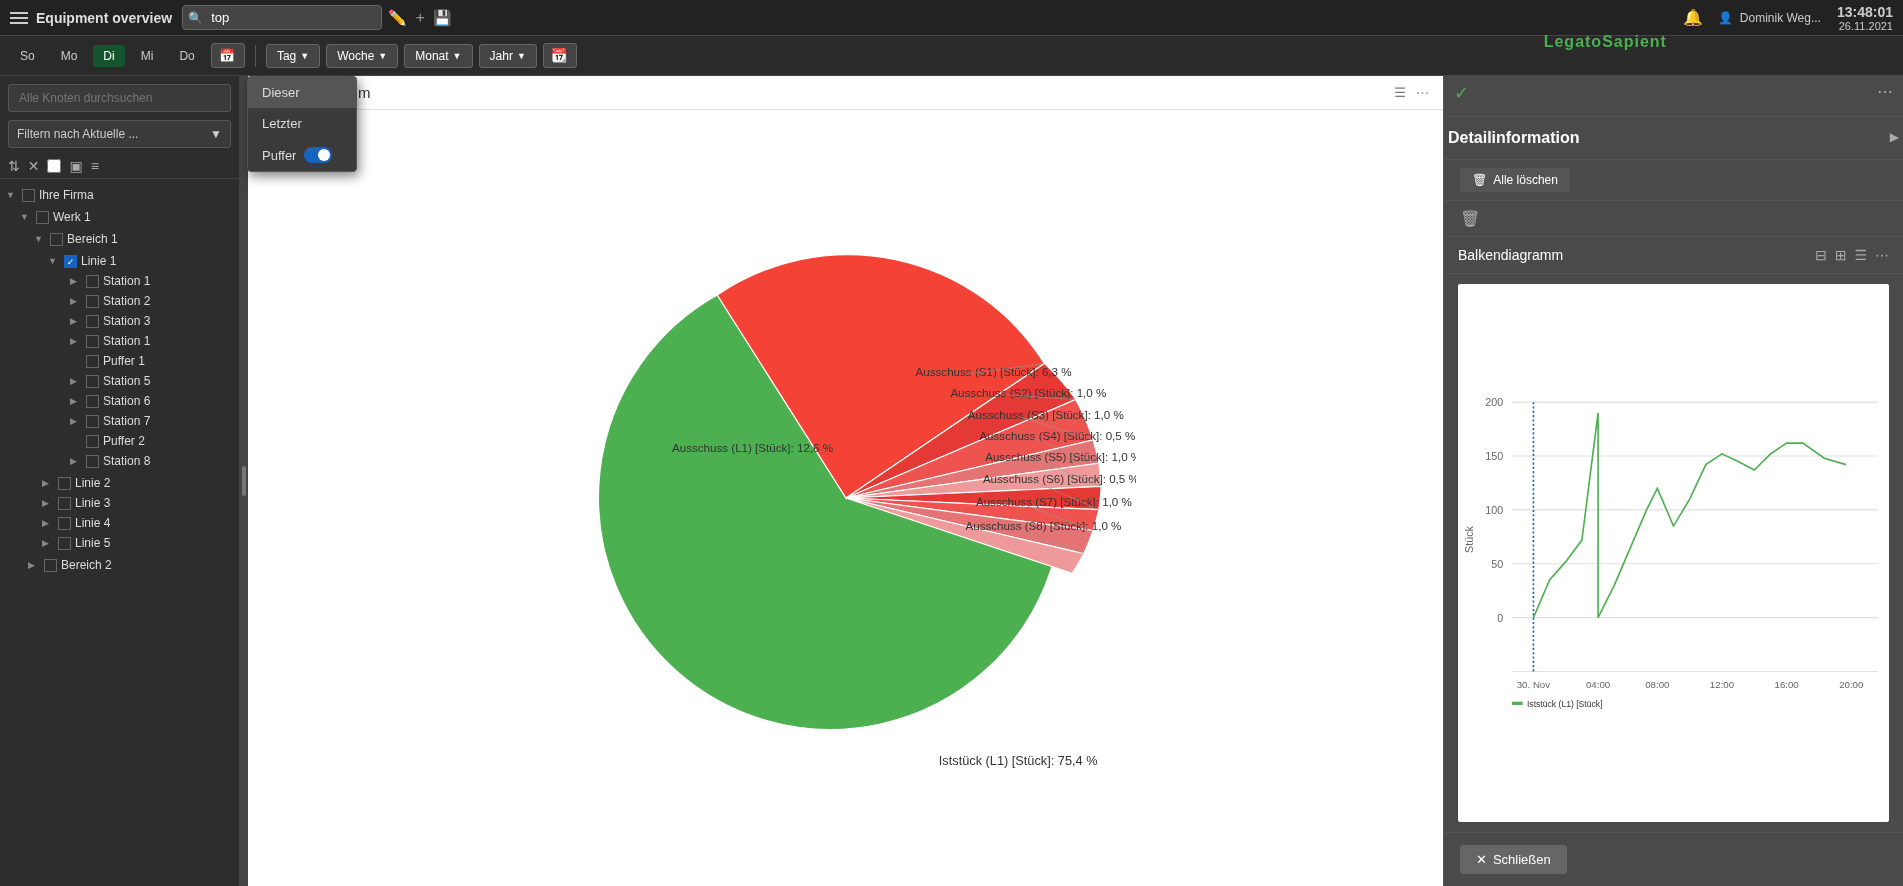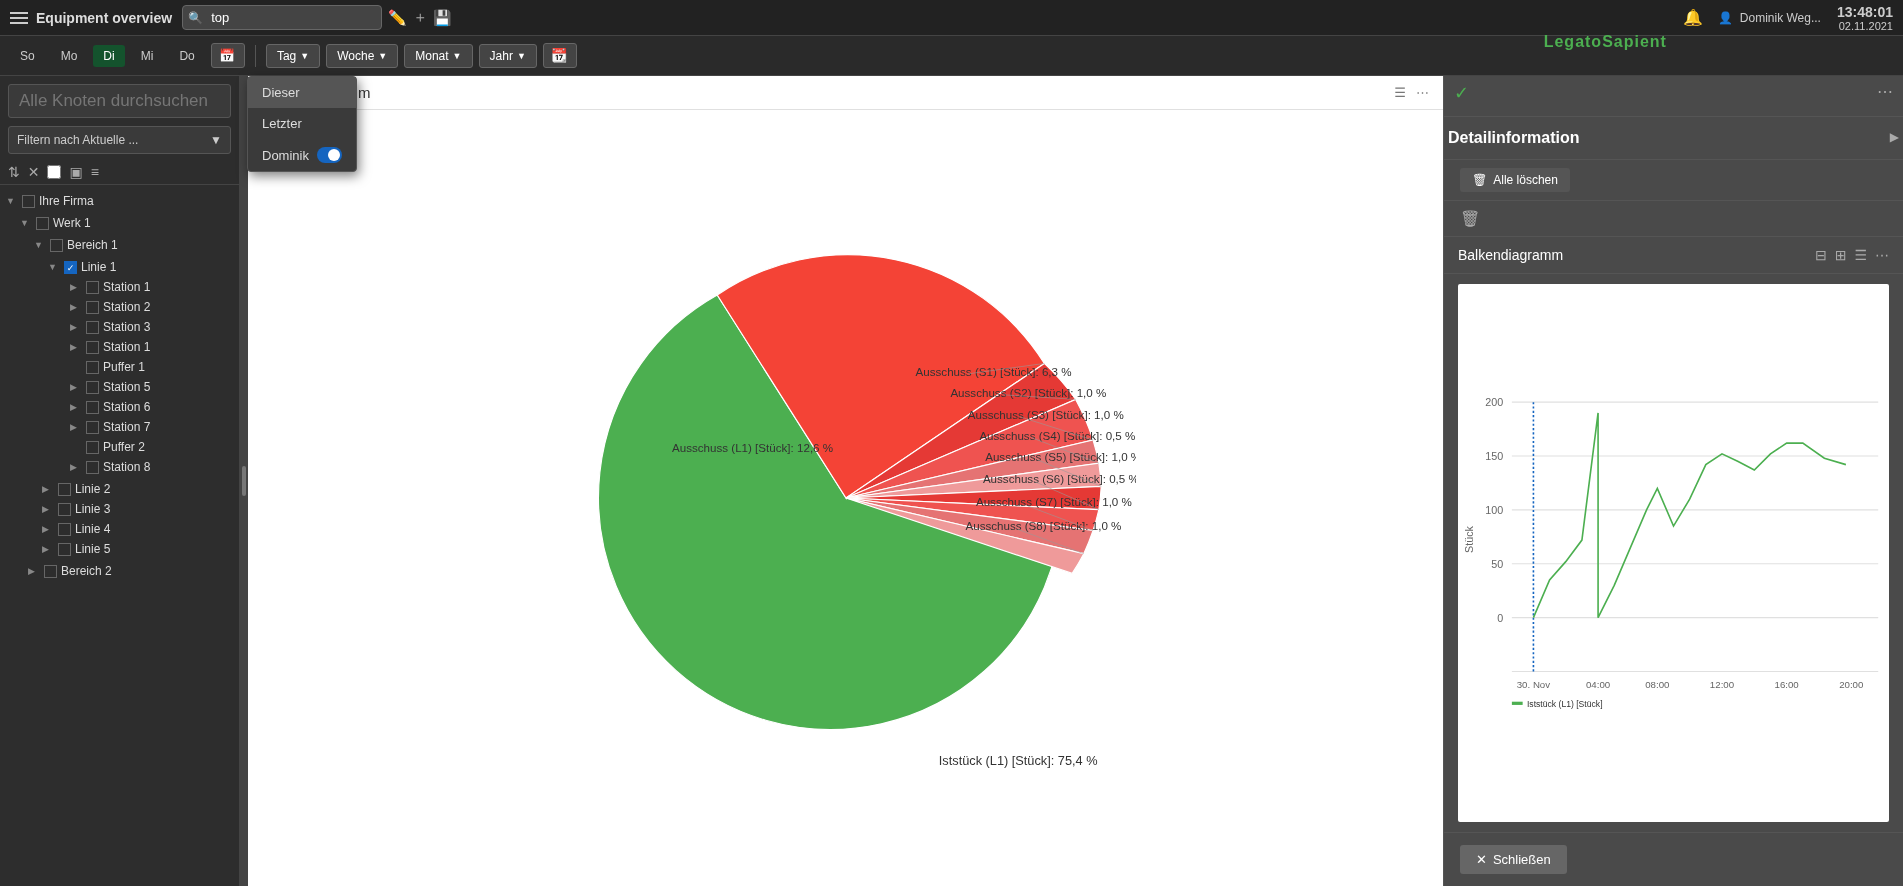--- a/index.html
+++ b/index.html
@@ -53,21 +53,21 @@
     .main-layout { display: flex; height: calc(886px - 76px); }
 
     
     .sidebar {
       width: 240px; background: #2d2d2d; border-right: 1px solid #444;
       display: flex; flex-direction: column; overflow: hidden; flex-shrink: 0;
     }
     .sidebar-search-wrap { padding: 8px; }
     .sidebar-search {
       width: 100%; padding: 6px 10px; background: #3a3a3a; border: 1px solid #555;
-      color: #fff; border-radius: 3px; font-size: 17px;
+      color: #fff; border-radius: 3px; font-size: 12px;
     }
     .sidebar-filter {
       display: flex; align-items: center; justify-content: space-between;
       padding: 6px 8px; background: #3a3a3a; border: 1px solid #555; margin: 0 8px 6px 8px;
       border-radius: 3px; color: #ccc; font-size: 12px; cursor: pointer;
     }
     .sidebar-toolbar {
       display: flex; align-items: center; gap: 8px; padding: 4px 8px; border-bottom: 1px solid #444;
       color: #aaa; font-size: 14px;
     }
@@ -201,21 +201,21 @@
     <div class="logo">
       <span>Legato</span><span style="color:#4caf50;">Sapient</span>
     </div>
     <span class="notif-icon">🔔</span>
     <div class="user-block">
       <span>👤</span>
       <span>Dominik Weg...</span>
     </div>
     <div class="time-block">
       <div class="time">13:48:01</div>
-      <div>02.11.2021</div>
+      <div>26.11.2021</div>
     </div>
   </div>
 </div>
 
 <div class="datebar">
   <button class="day-btn">So</button>
   <button class="day-btn">Mo</button>
   <button class="day-btn highlighted">Di</button>
   <button class="day-btn">Mi</button>
   <button class="day-btn">Do</button>
@@ -237,21 +237,21 @@
     <span>Jahr</span>
     <span class="chevron">▼</span>
   </button>
   <button class="cal-icon">📆</button>
 </div>
 
 <div class="dropdown-overlay">
   <div class="dropdown-item active">Dieser</div>
   <div class="dropdown-item">Letzter</div>
   <div class="dropdown-item-check">
-    <span>Dominik</span>
+    <span>Puffer</span>
     <div class="toggle-box"></div>
   </div>
 </div>
 
 <div class="main-layout">
 
   <div class="sidebar">
     <div class="sidebar-search-wrap">
       <input type="text" class="sidebar-search" placeholder="Alle Knoten durchsuchen" style="">
     </div>

